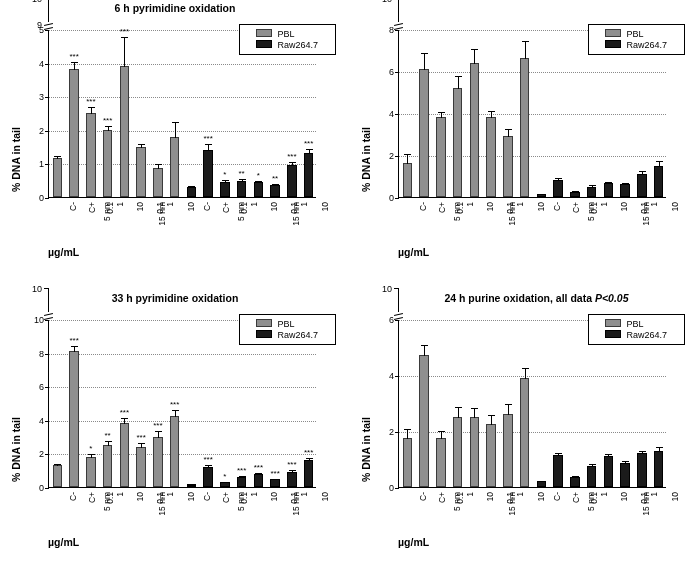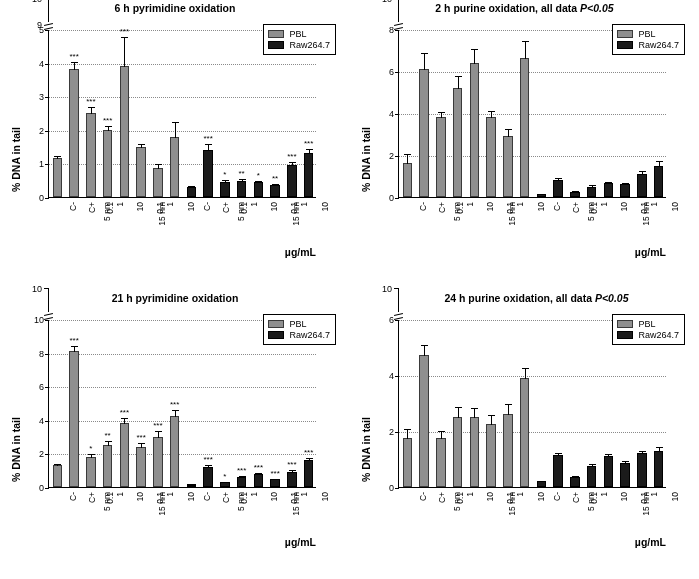--- a/index.html
+++ b/index.html
@@ -2,34 +2,34 @@
 <html><head>
 <meta charset="utf-8">
 <style>
   html,body{margin:0;padding:0;}
   body{width:699px;height:579px;background:#ffffff;font-family:"Liberation Sans",sans-serif;color:#000;}
   .page{position:relative;width:699px;height:579px;}
   .panel{position:absolute;}
   .panel-title{font-size:10.5px;font-weight:bold;text-align:center;width:100%;}
   .panel-title i{font-style:italic;}
   .ylabel{position:absolute;font-size:10.5px;font-weight:bold;transform:rotate(-90deg);transform-origin:left top;white-space:nowrap;}
-  .xlabel{position:absolute;font-size:10.5px;font-weight:bold;text-align:right;}
+  .xlabel{position:absolute;font-size:10.5px;font-weight:bold;text-align:left;}
   .axis-area{position:absolute;border-left:1px solid #000;border-bottom:1px solid #000;box-sizing:border-box;}
   .tick{position:absolute;left:-4px;width:4px;height:1px;background:#000;}
   .ticklab{position:absolute;font-size:9px;text-align:right;right:100%;margin-right:5px;line-height:9px;}
   .gridline{position:absolute;left:0;right:0;height:1px;border-top:1px dotted #8a8a8a;}
   .bar{position:absolute;bottom:0;box-sizing:border-box;}
   .bar.pbl{background:#8f8f8f;border:1px solid #3a3a3a;}
   .bar.raw{background:#1b1b1b;border:1px solid #000;}
   .err{position:absolute;width:1px;background:#000;}
   .errcap{position:absolute;height:1px;background:#000;}
   .stars{position:absolute;font-size:8px;text-align:center;white-space:nowrap;line-height:7px;}
   .xtick{position:absolute;font-size:8.5px;white-space:nowrap;transform:rotate(-90deg);transform-origin:right top;text-align:right;}
   .legend{position:absolute;border:1px solid #000;background:#fff;padding:3px 5px 3px 4px;}
-  .legend-row{display:flex;align-items:center;margin:1px 0;}
+  .legend-row{display:flex;align-items:flex-start;margin:1px 12px;}
   .legend-swatch{width:16px;height:8px;margin-right:5px;box-sizing:border-box;}
   .legend-swatch.pbl{background:#8f8f8f;border:1px solid #3a3a3a;}
   .legend-swatch.raw{background:#1b1b1b;border:1px solid #000;}
   .legend-label{font-size:9px;}
   .axisbreak{position:absolute;width:9px;height:8px;background:#fff;}
   .axisbreak:before,.axisbreak:after{content:"";position:absolute;left:0;width:9px;height:1px;background:#000;}
   .axisbreak:before{top:2px;transform:rotate(-12deg);}
   .axisbreak:after{top:6px;transform:rotate(-12deg);}
 </style>
 </head>
@@ -148,21 +148,20 @@
           <span class="legend-swatch pbl"></span>
           <span class="legend-label">PBL</span>
         </div>
         <div class="legend-row">
           <span class="legend-swatch raw"></span>
           <span class="legend-label">Raw264.7</span>
         </div>
       </div>
     </div>
   <div class="panel" id="panel-p2" style="left:350px;top:0px;width:349px;height:290px;">
-      <div class="panel-title" style="position:absolute;left:0;top:2px;">2 h purine oxidation, all data <i>P&lt;0.05</i></div>
       <div class="ylabel" style="left:10px;top:192px;">% DNA in tail</div>
       <div class="axis-area" style="left:48px;top:30px;width:268px;height:168px;">
         <div class="tick" style="top:168px;"></div>
         <div class="ticklab" style="top:164px;">0</div>
         <div class="gridline" style="top:126px;"></div>
         <div class="tick" style="top:126px;"></div>
         <div class="ticklab" style="top:122px;">2</div>
         <div class="gridline" style="top:84px;"></div>
         <div class="tick" style="top:84px;"></div>
         <div class="ticklab" style="top:80px;">4</div>
@@ -253,21 +252,21 @@
           <span class="legend-swatch pbl"></span>
           <span class="legend-label">PBL</span>
         </div>
         <div class="legend-row">
           <span class="legend-swatch raw"></span>
           <span class="legend-label">Raw264.7</span>
         </div>
       </div>
     </div>
   <div class="panel" id="panel-p3" style="left:0px;top:290px;width:350px;height:289px;">
-      <div class="panel-title" style="position:absolute;left:0;top:2px;">21 h pyrimidine oxidation</div>
+      <div class="panel-title" style="position:absolute;left:0;top:2px;">33 h pyrimidine oxidation</div>
       <div class="ylabel" style="left:10px;top:192px;">% DNA in tail</div>
       <div class="axis-area" style="left:48px;top:30px;width:268px;height:168px;">
         <div class="tick" style="top:168px;"></div>
         <div class="ticklab" style="top:164px;">0</div>
         <div class="gridline" style="top:134.4px;"></div>
         <div class="tick" style="top:134.4px;"></div>
         <div class="ticklab" style="top:130.4px;">2</div>
         <div class="gridline" style="top:100.8px;"></div>
         <div class="tick" style="top:100.8px;"></div>
         <div class="ticklab" style="top:96.8px;">4</div>

